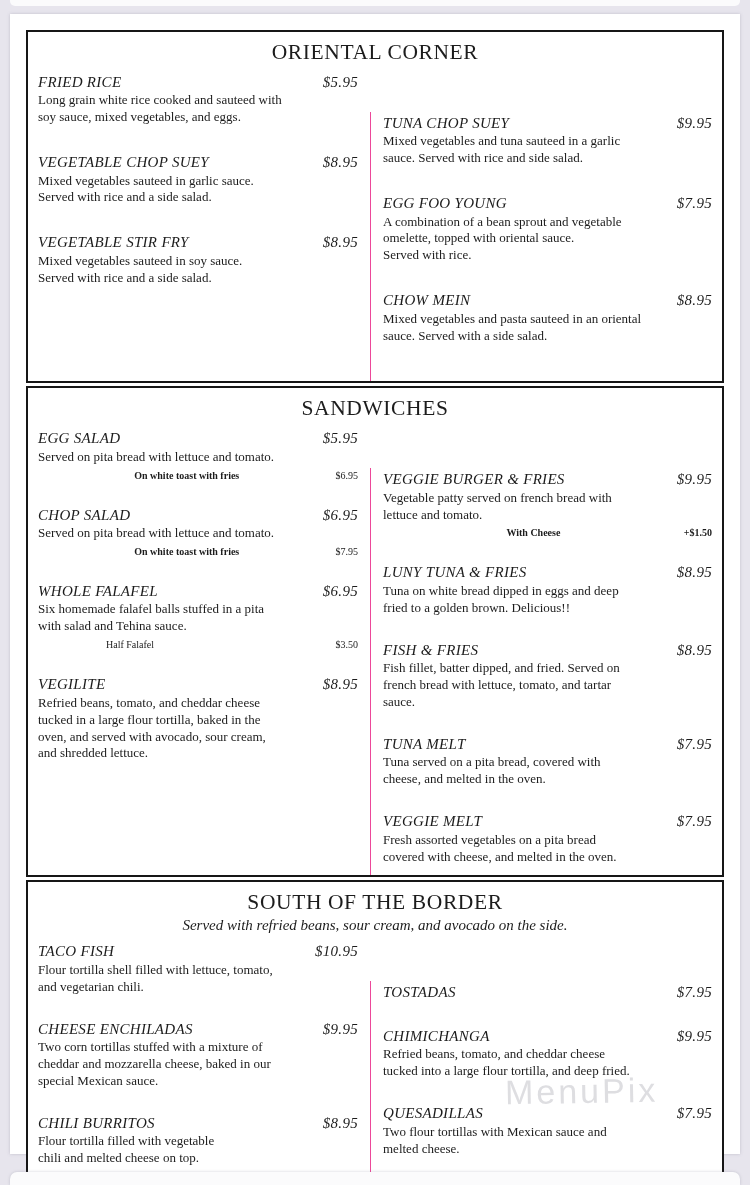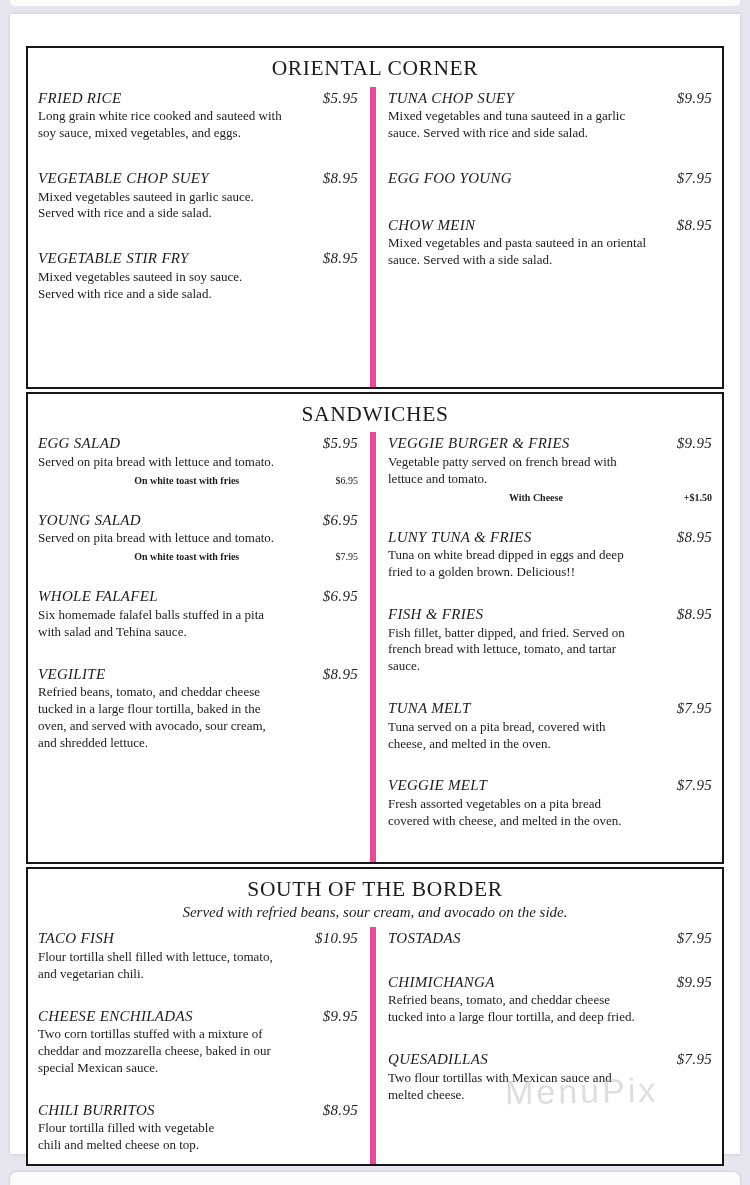--- a/index.html
+++ b/index.html
@@ -12,21 +12,21 @@
     overflow:hidden;
   }
   .top-strip{
     position:absolute;top:0;left:10px;right:10px;height:6px;
     background:#fbfbfc;border-radius:0 0 5px 5px;
   }
   .page{
     position:absolute;top:14px;left:10px;right:10px;height:1140px;
     background:#ffffff;
     box-shadow:0 0 3px rgba(120,120,140,.35);
-    padding-top:32px;
+    padding-top:16px;
     box-sizing:border-box;
   }
   .bottom-strip{
     position:absolute;top:1172px;left:10px;right:10px;height:13px;
     background:#fbfbfc;border-radius:7px 7px 0 0;
     box-shadow:0 0 3px rgba(120,120,140,.35);
   }
   .menu-box{
     margin:0 16px;
     border:2.5px solid #161616;
@@ -55,22 +55,23 @@
   }
   .col-left{
     width:342px;
     box-sizing:border-box;
     padding:2px 12px 10px 10px;
     flex:none;
   }
   .col-right{
     flex:1;
     box-sizing:border-box;
-    border-left:6px solid #ec4899;
+    border-left:1px solid #ec4899;
     padding:2px 10px 10px 12px;
+    margin-top:41px;
   }
   .item{margin-bottom:24px;}
   .item:last-child{margin-bottom:0;}
   .sec-oriental .item{margin-bottom:27px;}
   .sec-oriental .columns{min-height:300px;}
   .sec-sandwiches .columns{min-height:430px;}
   .sec-south .columns{min-height:230px;}
   .item-head{
     display:flex;
     justify-content:space-between;
@@ -155,20 +156,23 @@
             <span class="item-price">$9.95</span>
           </div>
           <div class="item-desc">Mixed vegetables and tuna sauteed in a garlic
 sauce. Served with rice and side salad.</div>
         </div>
         <div class="item">
           <div class="item-head">
             <span class="item-name">EGG FOO YOUNG</span>
             <span class="item-price">$7.95</span>
           </div>
+          <div class="item-desc">A combination of  a bean sprout and vegetable
+omelette, topped with oriental sauce.
+Served with rice.</div>
         </div>
         <div class="item">
           <div class="item-head">
             <span class="item-name">CHOW MEIN</span>
             <span class="item-price">$8.95</span>
           </div>
           <div class="item-desc">Mixed vegetables and pasta sauteed in an oriental
 sauce. Served with a side salad.</div>
         </div>
       </div>
@@ -185,36 +189,40 @@
             <span class="item-price">$5.95</span>
           </div>
           <div class="item-desc">Served on pita bread with lettuce and tomato.</div>
           <div class="sub-row bold">
             <span class="sub-label">On white toast with fries</span>
             <span class="sub-price">$6.95</span>
           </div>
         </div>
         <div class="item">
           <div class="item-head">
-            <span class="item-name">YOUNG SALAD</span>
+            <span class="item-name">CHOP SALAD</span>
             <span class="item-price">$6.95</span>
           </div>
           <div class="item-desc">Served on pita bread with lettuce and tomato.</div>
           <div class="sub-row bold">
             <span class="sub-label">On white toast with fries</span>
             <span class="sub-price">$7.95</span>
           </div>
         </div>
         <div class="item">
           <div class="item-head">
             <span class="item-name">WHOLE FALAFEL</span>
             <span class="item-price">$6.95</span>
           </div>
           <div class="item-desc">Six homemade falafel balls stuffed in a pita
 with salad and Tehina sauce.</div>
+          <div class="sub-row indent-left">
+            <span class="sub-label">Half Falafel</span>
+            <span class="sub-price">$3.50</span>
+          </div>
         </div>
         <div class="item">
           <div class="item-head">
             <span class="item-name">VEGILITE</span>
             <span class="item-price">$8.95</span>
           </div>
           <div class="item-desc">Refried beans, tomato, and cheddar cheese
 tucked in a large flour tortilla, baked in the
 oven, and served with avocado, sour cream,
 and shredded lettuce.</div>

